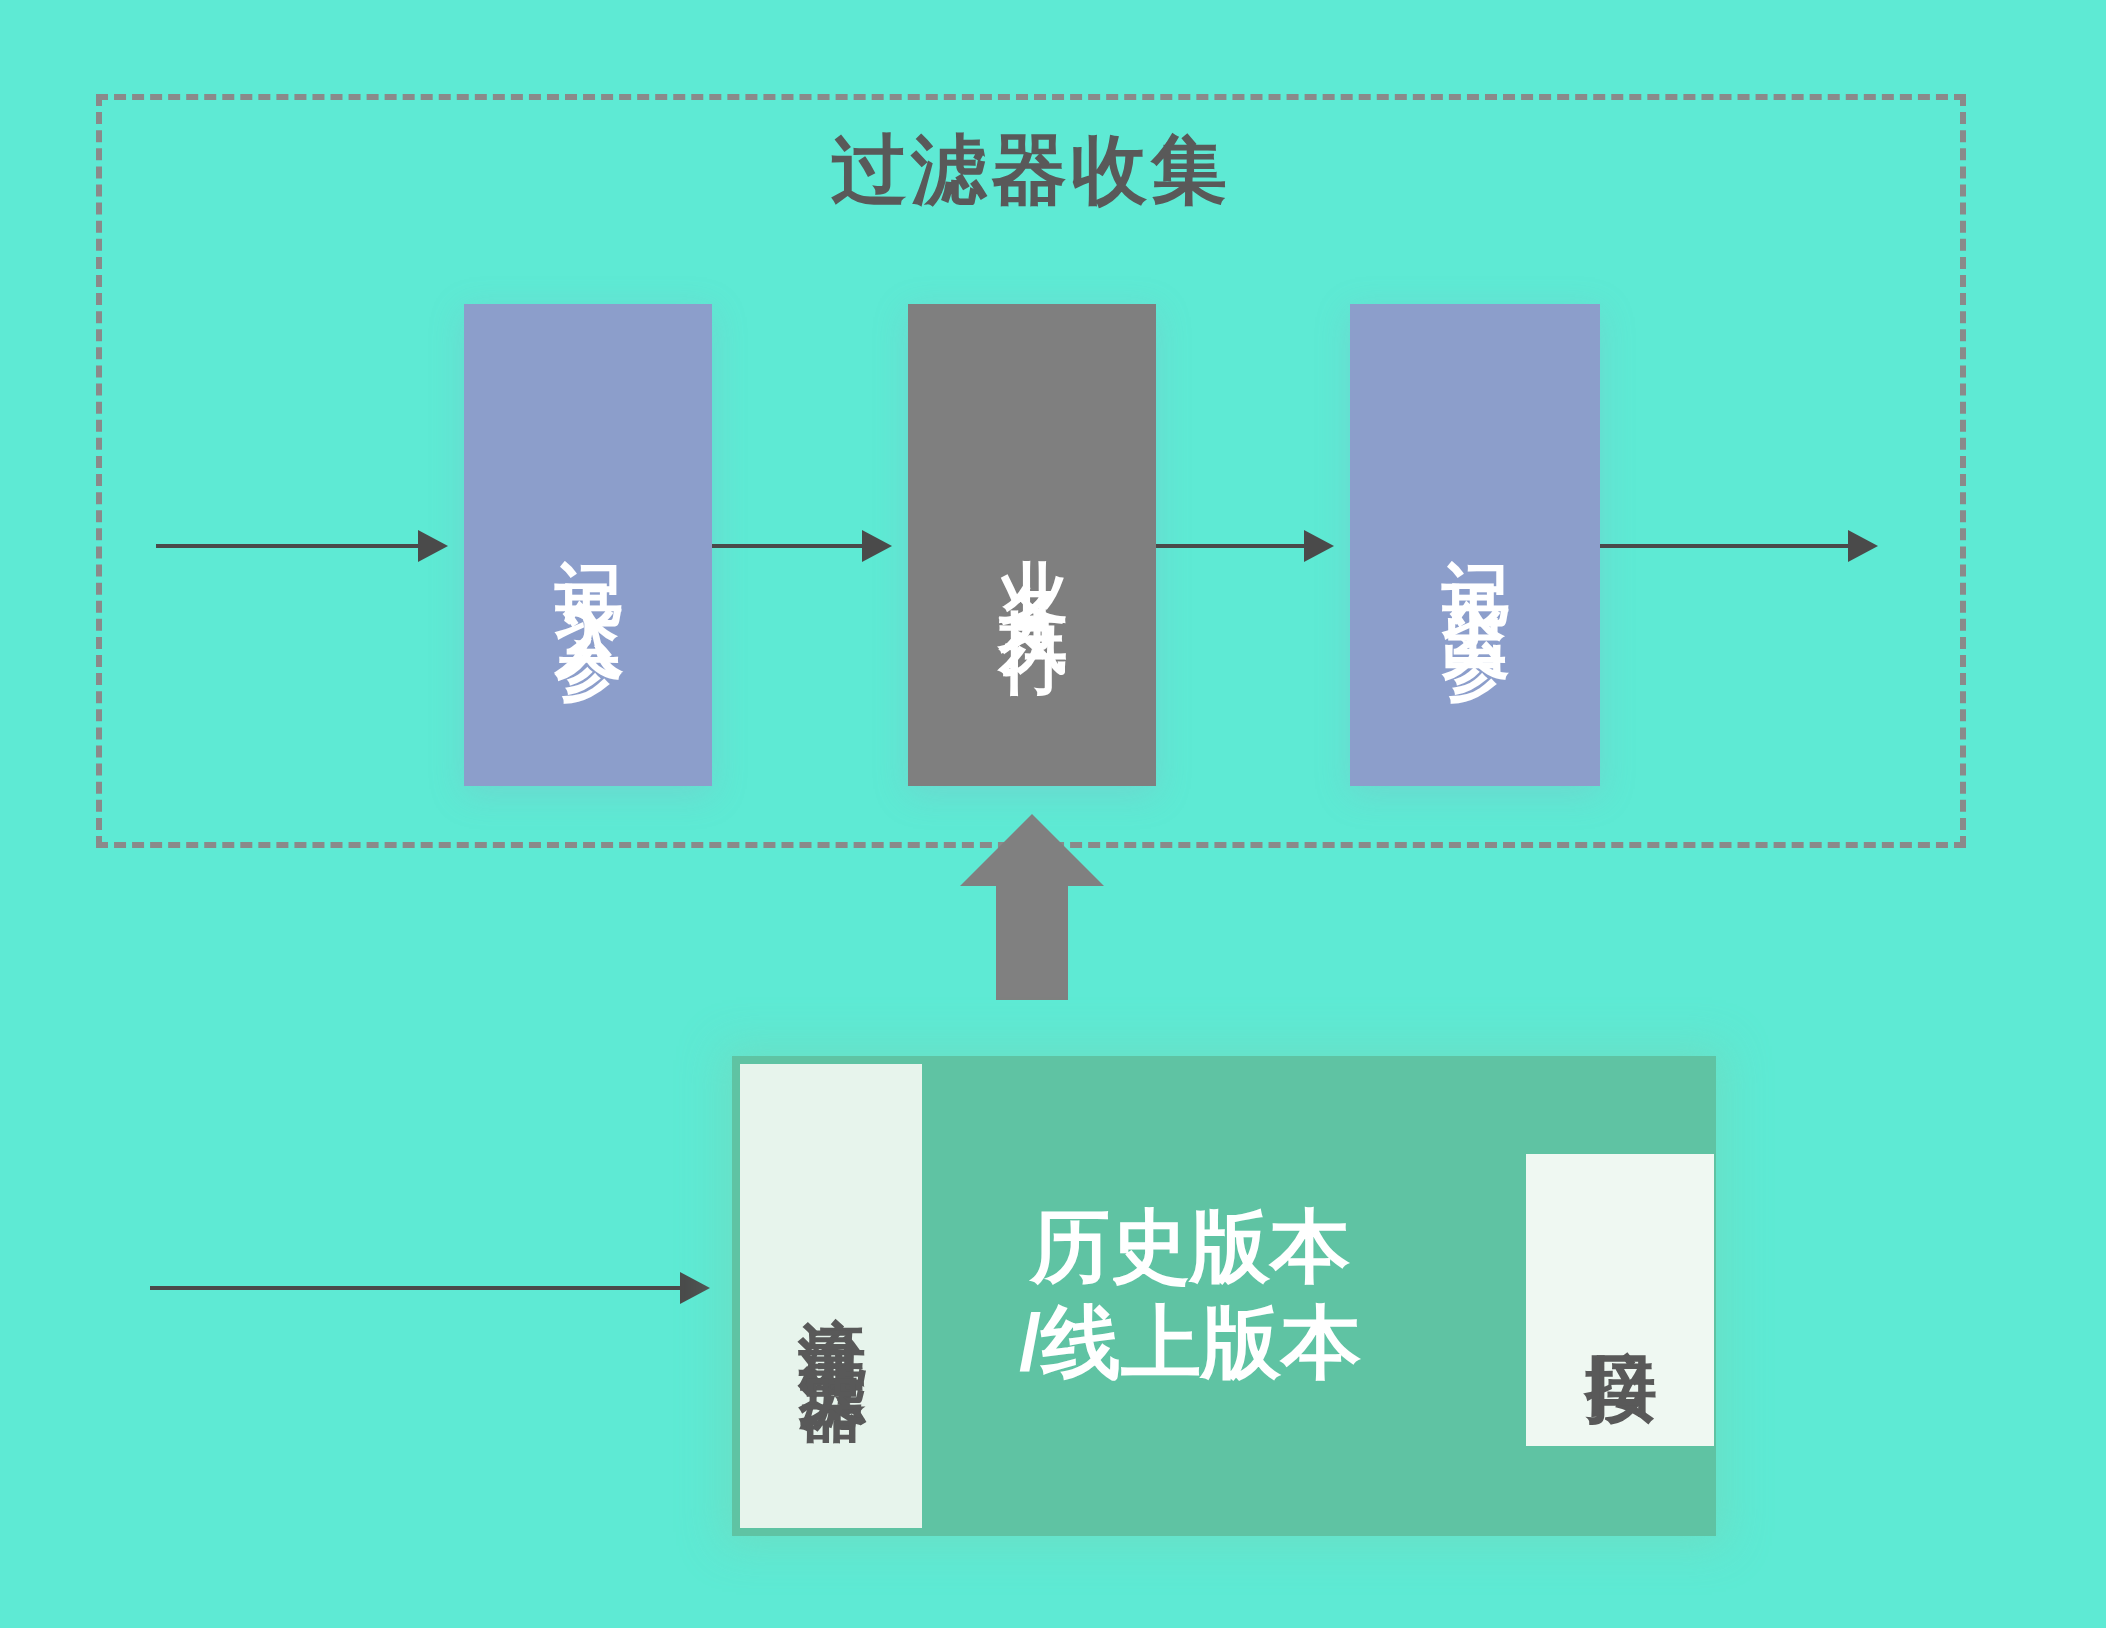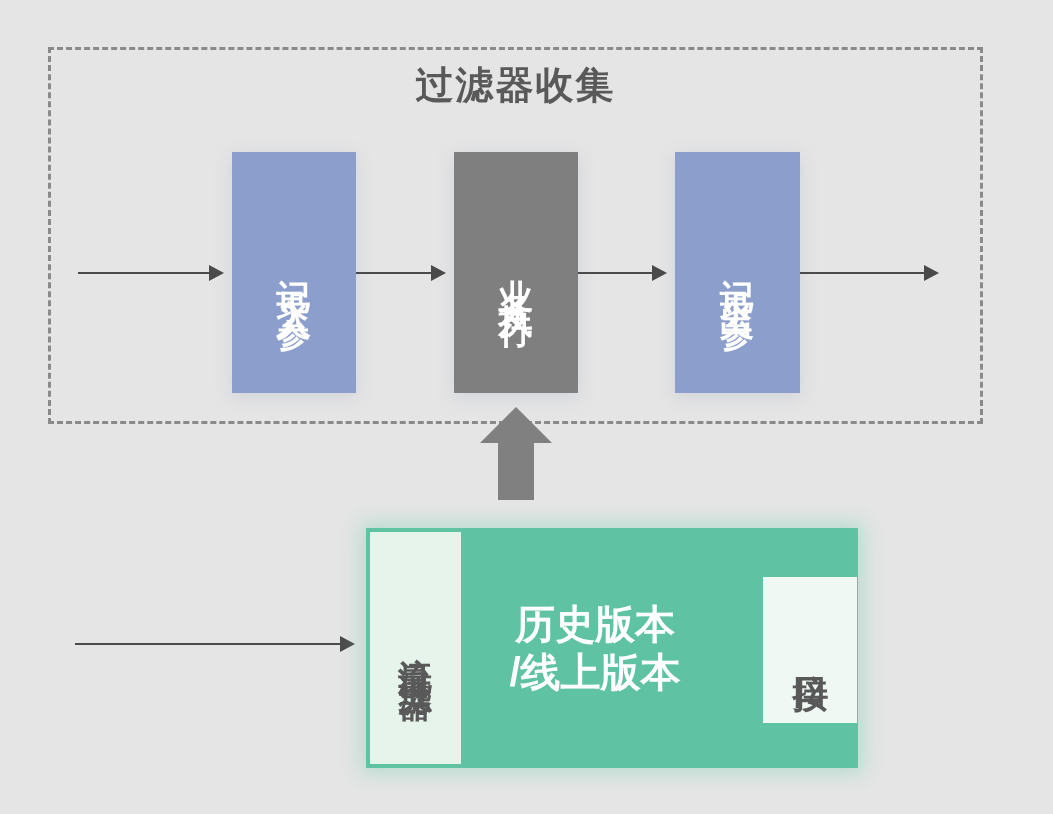--- a/index.html
+++ b/index.html
@@ -1,20 +1,20 @@
 <!DOCTYPE html>
 <html><head>
 <meta charset="utf-8">
 <style>
   html, body { margin: 0; padding: 0; background: #ffffff; }
   .canvas {
     position: relative;
     width: 1053px;
     height: 814px;
-    background: #e5e5e5;
+    background: #5eead4;
     overflow: hidden;
     font-family: "Liberation Sans", sans-serif;
   }
 
   
   .dashed-box {
     position: absolute;
     left: 48px; top: 47px;
     width: 929px; height: 371px;
     border: 3px dashed #8a8a8a;

